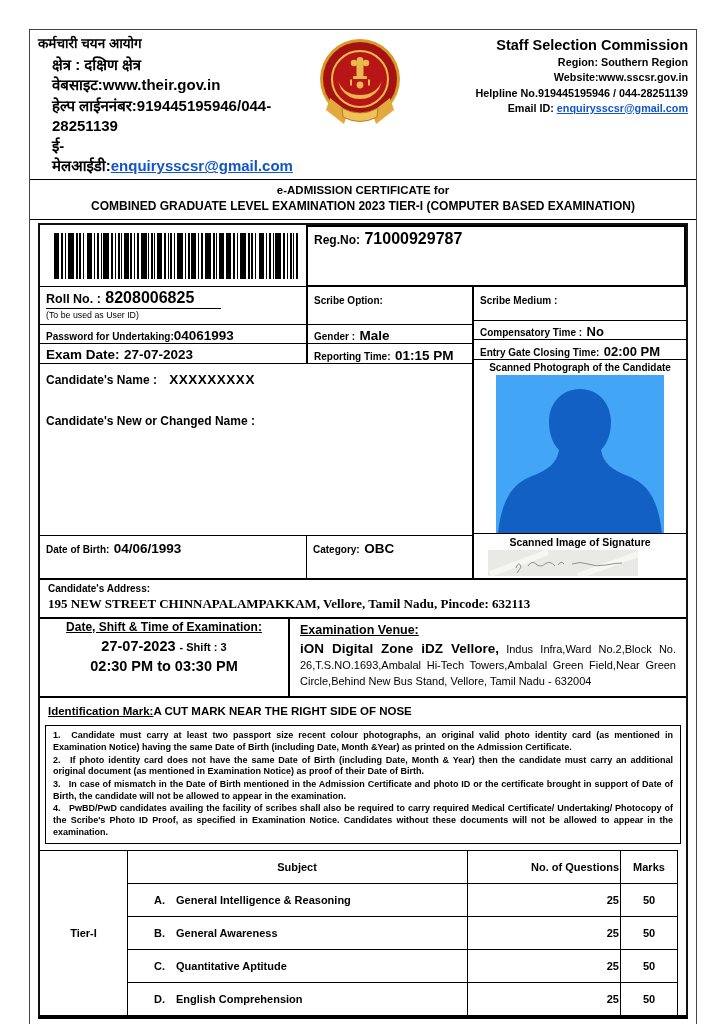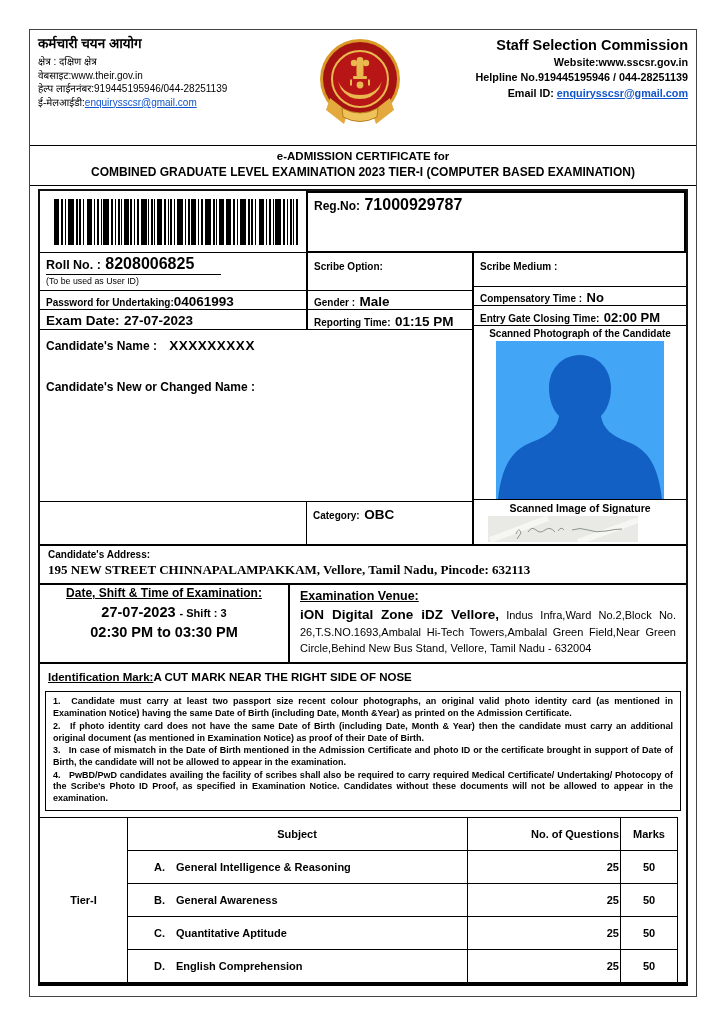--- a/index.html
+++ b/index.html
@@ -1,23 +1,23 @@
 <!DOCTYPE html>
 <html><head>
 <meta charset="utf-8">
 <style>
   html,body{margin:0;padding:0;background:#fff;}
   body{width:724px;height:1024px;position:relative;font-family:"Liberation Sans",sans-serif;color:#000;-webkit-font-smoothing:antialiased;}
   .page{position:absolute;left:29px;top:29px;width:666px;border:1px solid #444;background:#fff;}
 
   
-  .header{display:flex;align-items:flex-start;padding:5px 8px 12px 8px;min-height:98px;border-bottom:1px solid #000;}
+  .header{display:flex;align-items:flex-start;padding:5px 8px 2px 8px;min-height:98px;border-bottom:1px solid #000;}
   .h-left{width:262px;line-height:1.35;}
   .h-left .l1{font-weight:bold;font-size:13.5px;margin-bottom:2px;}
-  .h-left .ln{font-weight:normal;font-size:10px;}
+  .h-left .ln{font-weight:bold;font-size:15px;margin-left:14px;}
   .h-center{flex:1;display:flex;justify-content:center;}
   .h-right{width:268px;text-align:right;line-height:1.4;}
   .h-right .l1{font-weight:bold;font-size:14.5px;}
   .h-right .ln{font-weight:bold;font-size:10.8px;}
   .link{color:#1155cc;text-decoration:underline;cursor:pointer;}
 
   
   .logo{width:92px;height:92px;position:relative;margin-top:1px;}
 
   
@@ -136,20 +136,21 @@
               <rect x="54" y="43.5" width="2" height="6"></rect>
           </g>
           <path d="M16 62 L34 76 L30 88 L12 74 Z" fill="#e3a93c"></path>
           <path d="M76 62 L58 76 L62 88 L80 74 Z" fill="#e3a93c"></path>
           <path d="M28 72 q18 10 36 0 l-1 9 q-17 9 -34 0 z" fill="#f0c25a" stroke="#b87f1e" stroke-width="1"></path>
         </svg>
       </div>
     </div>
     <div class="h-right">
       <div class="l1">Staff Selection Commission</div>
+      <div class="ln">Region: Southern Region</div>
       <div class="ln">Website:www.sscsr.gov.in</div>
       <div class="ln">Helpline No.919445195946 / 044-28251139</div>
       <div class="ln"><span>Email ID: </span><a class="link">enquirysscsr@gmail.com</a></div>
     </div>
   </div>
 
   <div class="title-band">
     <div class="t1">e-ADMISSION CERTIFICATE for</div>
     <div class="t2">COMBINED GRADUATE LEVEL EXAMINATION 2023 TIER-I (COMPUTER BASED EXAMINATION)</div>
   </div>
@@ -200,20 +201,24 @@
       </div>
 
       <div class="cell c-names">
         <div class="nm1">
           <span class="lbl">Candidate's Name :</span>
           <span class="val">XXXXXXXXX</span>
         </div>
         <div class="nm2">Candidate's New or Changed Name :</div>
       </div>
 
+      <div class="cell c-dob">
+        <span class="lbl">Date of Birth:</span>
+        <span class="val">04/06/1993</span>
+      </div>
 
       <div class="cell c-cat">
         <span class="lbl">Category:</span>
         <span class="val">OBC</span>
       </div>
 
       <div class="cell c-photostack">
         <div class="ps-box ps-scribemed">
           <span class="lbl">Scribe Medium :</span>
         </div>

